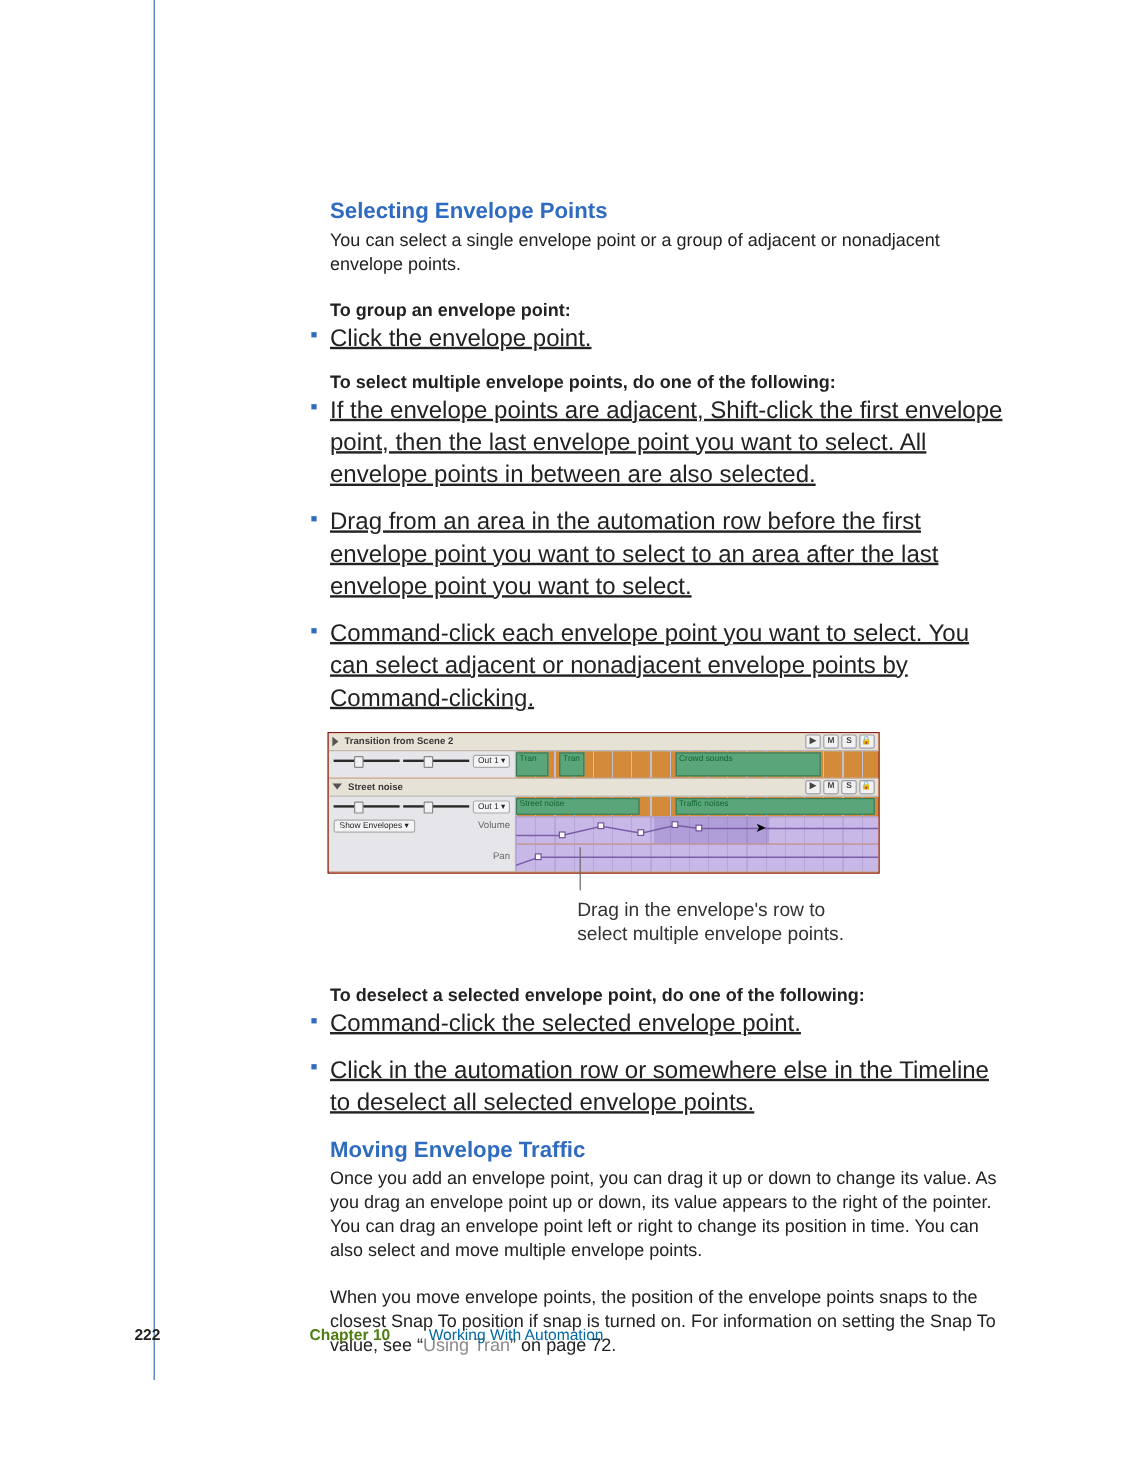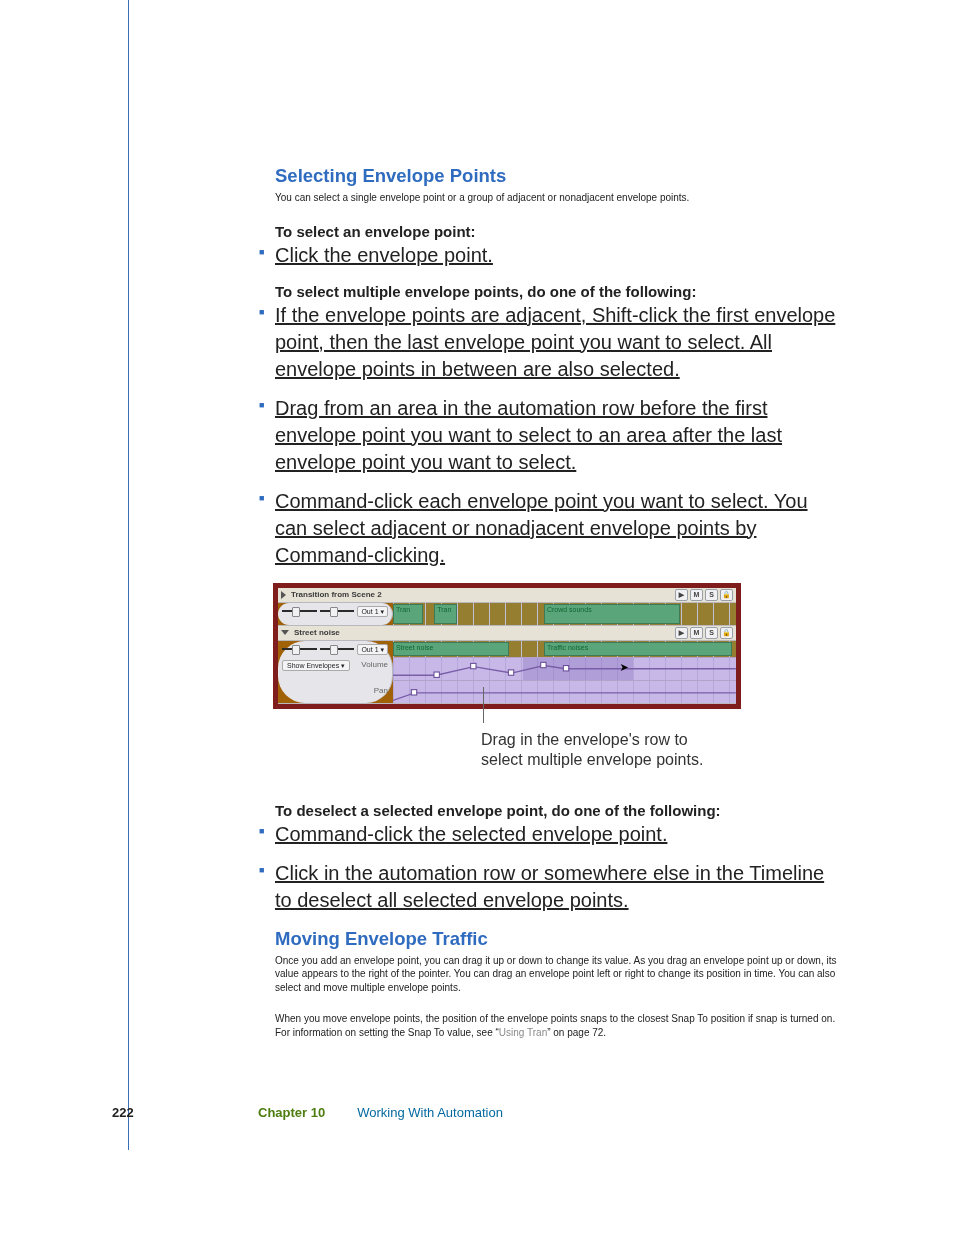--- a/index.html
+++ b/index.html
@@ -23,21 +23,21 @@
     bottom: 85px;
     border-left: 1px solid #3a6fb7;
   }
   h2.section {
     color: #2f6bbf;
     font-size: 18.5px;
     font-weight: 600;
     margin: 0 0 4px 0;
   }
   p.body {
-    font-size: 10px;
+    font-size: 15px;
     line-height: 1.35;
     margin: 0 0 18px 0;
   }
   p.lead {
     font-weight: 700;
     font-size: 15px;
     margin: 0 0 2px 0;
   }
   ul.blist {
     list-style: none;
@@ -60,22 +60,22 @@
     top: 0;
     color: #2f6bbf;
     font-size: 9px;
     line-height: 20px;
   }
   .figure {
     margin: 6px 0 10px -2px;
   }
   .fig-box {
     width: 458px;
-    border: 5px solid #7f1d1d;
-    background: #a16207;
+    border: 1px solid #7f1d1d;
+    background: #f97316;
     font-size: 8px;
     line-height: 1;
   }
   .track-hdr {
     display: flex;
     align-items: center;
     height: 14px;
     background: #e6e2d6;
     border-bottom: 1px solid #b8b8be;
     padding: 0 3px;
@@ -105,27 +105,26 @@
     font-size: 7px;
     text-align: center;
     line-height: 10px;
     color: #444;
   }
   .track-body {
     display: flex;
     border-bottom: 1px solid #b8b8be;
   }
   .track-left {
-    width: 115px;
+    width: 156px;
     background: #e6e6ea;
     border-right: 1px solid #b8b8be;
     padding: 3px 4px;
     position: relative;
     box-sizing: border-box;
-    border-radius: 27px;
   }
   .slider-row {
     display: flex; align-items: center; gap: 3px; margin-bottom: 3px;
   }
   .hslider {
     flex: 1; height: 2px; background: #2a2a2a; position: relative;
   }
   .hslider::after {
     content: ""; position: absolute; top: -3px; left: 30%;
     width: 6px; height: 8px; background: #f1f1f4;
@@ -206,21 +205,21 @@
 </style>
 </head>
 <body>
 
 <div class="page">
   <div class="blue-rule"></div>
 
   <h2 class="section">Selecting Envelope Points</h2>
   <p class="body">You can select a single envelope point or a group of adjacent or nonadjacent envelope points.</p>
 
-  <p class="lead">To select an envelope point:</p>
+  <p class="lead">To group an envelope point:</p>
   <ul class="blist">
     <li>Click the envelope point.</li>
   </ul>
 
   <p class="lead">To select multiple envelope points, do one of the following:</p>
   <ul class="blist">
     <li>If the envelope points are adjacent, Shift-click the first envelope point, then the last envelope point you want to select. All envelope points in between are also selected.</li>
     <li>Drag from an area in the automation row before the first envelope point you want to select to an area after the last envelope point you want to select.</li>
     <li>Command-click each envelope point you want to select. You can select adjacent or nonadjacent envelope points by Command-clicking.</li>
   </ul>

